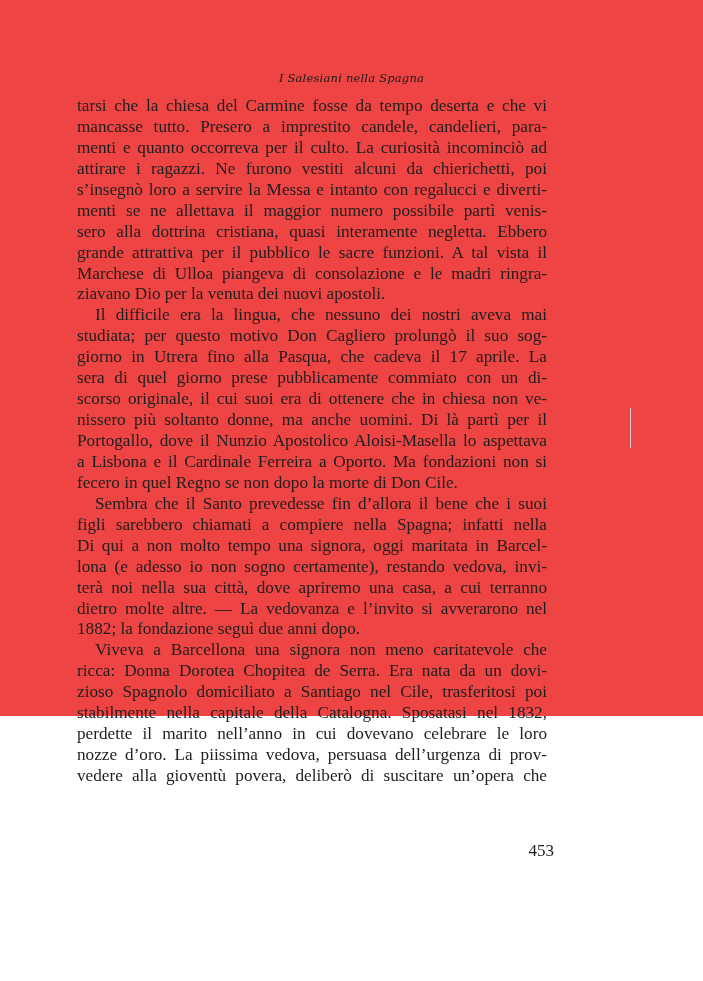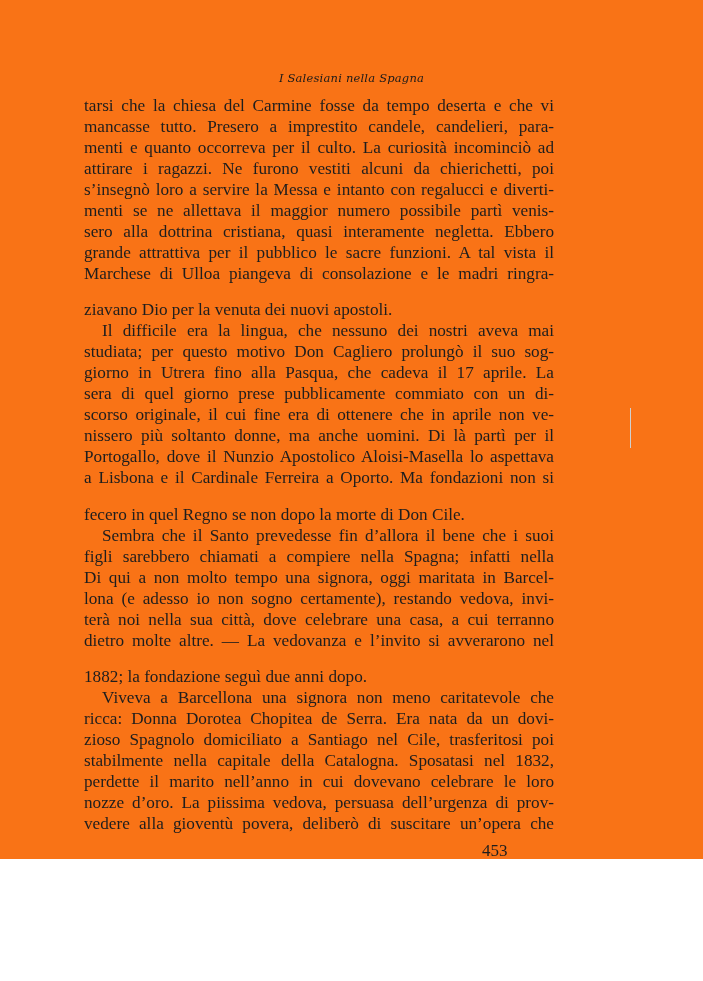--- a/index.html
+++ b/index.html
@@ -1,34 +1,34 @@
 <!DOCTYPE html>
 <html><head>
 <meta charset="utf-8">
 <style>
   html, body { margin:0; padding:0; background:#ffffff; }
   body { width:703px; height:981px; position:relative; overflow:hidden; }
-  .page { position:absolute; left:0; top:0; width:703px; height:859px; background:#f97316; }
+  .page { position:absolute; left:0; top:0; width:703px; height:716px; background:#ef4444; }
   .header {
     position:absolute; left:0; width:703px; top:71px;
     text-align:center; font-family:"DejaVu Serif", serif; font-style:italic;
     font-size:11.5px; color:#1a1a1a; letter-spacing:0.2px;
   }
   .body {
-    position:absolute; left:84px; top:96px; width:470px;
+    position:absolute; left:77px; top:96px; width:470px;
     font-family:"Liberation Serif", serif; font-size:17.2px; color:#1e1e1e;
   }
   .line {
     display:block; height:20.95px; line-height:20.95px; white-space:nowrap;
     text-align:justify; text-align-last:justify; overflow:visible;
   }
-  .line.last { text-align-last:left;margin-top:16px; }
+  .line.last { text-align-last:left; }
   .line.indent { padding-left:18px; }
   .pagenum {
-    position:absolute; left:482px; top:841px; width:72px; text-align:left;
+    position:absolute; left:482px; top:841px; width:72px; text-align:right;
     font-family:"Liberation Serif", serif; font-size:17px; color:#1e1e1e;
   }
   .margin-speck { position:absolute; left:630px; width:1px; background:#cfcfcf; }
 </style>
 </head>
 <body>
 
 <div class="page">
   <div class="header">I Salesiani nella Spagna</div>
 
@@ -43,32 +43,32 @@
         <span class="line">sero alla dottrina cristiana, quasi interamente negletta. Ebbero</span>
         <span class="line">grande attrattiva per il pubblico le sacre funzioni. A tal vista il</span>
         <span class="line">Marchese di Ulloa piangeva di consolazione e le madri ringra-</span>
         <span class="line last">ziavano Dio per la venuta dei nuovi apostoli.</span>
       </div>
       <div>
         <span class="line indent">Il difficile era la lingua, che nessuno dei nostri aveva mai</span>
         <span class="line">studiata; per questo motivo Don Cagliero prolungò il suo sog-</span>
         <span class="line">giorno in Utrera fino alla Pasqua, che cadeva il 17 aprile. La</span>
         <span class="line">sera di quel giorno prese pubblicamente commiato con un di-</span>
-        <span class="line">scorso originale, il cui fine era di ottenere che in aprile non ve-</span>
+        <span class="line">scorso originale, il cui suoi era di ottenere che in chiesa non ve-</span>
         <span class="line">nissero più soltanto donne, ma anche uomini. Di là partì per il</span>
         <span class="line">Portogallo, dove il Nunzio Apostolico Aloisi-Masella lo aspettava</span>
         <span class="line">a Lisbona e il Cardinale Ferreira a Oporto. Ma fondazioni non si</span>
         <span class="line last">fecero in quel Regno se non dopo la morte di Don Cile.</span>
       </div>
       <div>
         <span class="line indent">Sembra che il Santo prevedesse fin d’allora il bene che i suoi</span>
         <span class="line">figli sarebbero chiamati a compiere nella Spagna; infatti nella</span>
         <span class="line">Di qui a non molto tempo una signora, oggi maritata in Barcel-</span>
         <span class="line">lona (e adesso io non sogno certamente), restando vedova, invi-</span>
-        <span class="line">terà noi nella sua città, dove celebrare una casa, a cui terranno</span>
+        <span class="line">terà noi nella sua città, dove apriremo una casa, a cui terranno</span>
         <span class="line">dietro molte altre. — La vedovanza e l’invito si avverarono nel</span>
         <span class="line last">1882; la fondazione seguì due anni dopo.</span>
       </div>
       <div>
         <span class="line indent">Viveva a Barcellona una signora non meno caritatevole che</span>
         <span class="line">ricca: Donna Dorotea Chopitea de Serra. Era nata da un dovi-</span>
         <span class="line">zioso Spagnolo domiciliato a Santiago nel Cile, trasferitosi poi</span>
         <span class="line">stabilmente nella capitale della Catalogna. Sposatasi nel 1832,</span>
         <span class="line">perdette il marito nell’anno in cui dovevano celebrare le loro</span>
         <span class="line">nozze d’oro. La piissima vedova, persuasa dell’urgenza di prov-</span>

